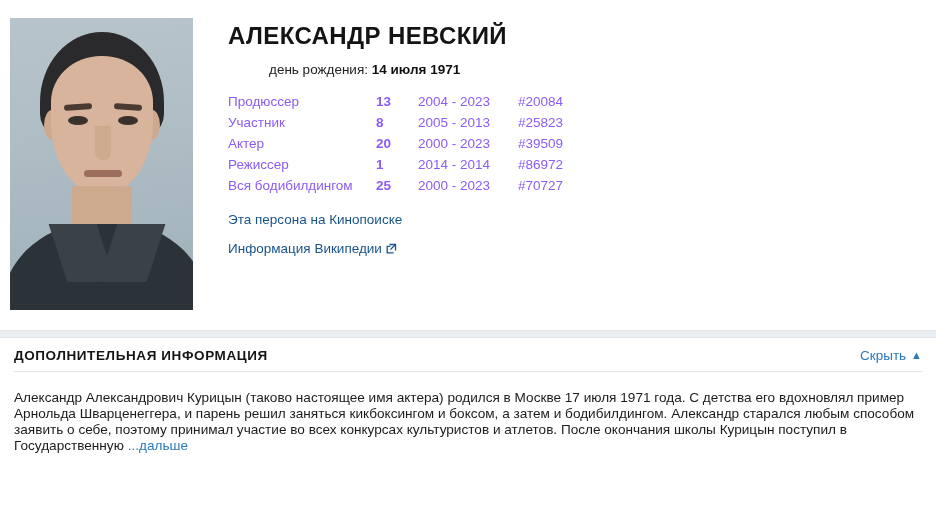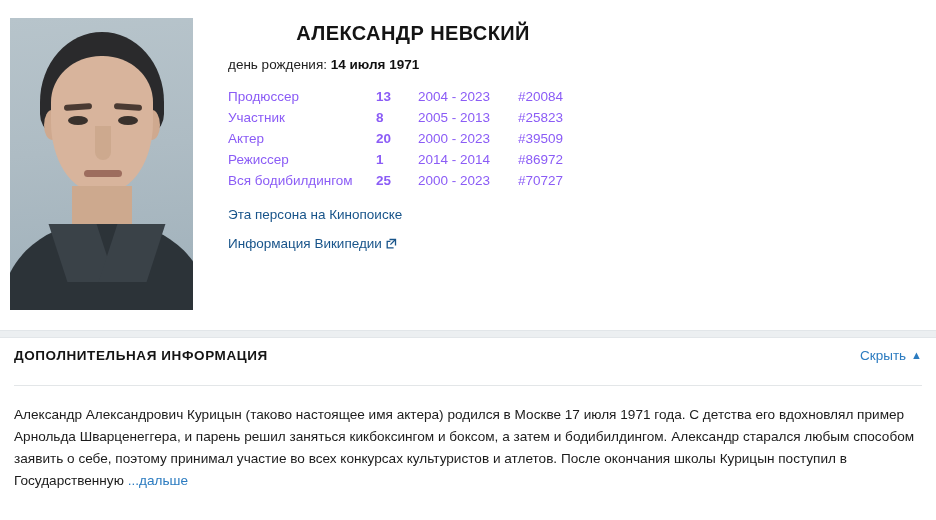--- a/index.html
+++ b/index.html
@@ -132,33 +132,32 @@
     background: #3a4248;
   }
   .portrait .collar-l { left: 48px; transform: skewX(18deg); }
   .portrait .collar-r { left: 98px; transform: skewX(-18deg); }
 
   .info {
     padding-left: 35px;
     padding-top: 4px;
   }
   .person-name {
-    font-size: 20px;
+    font-size: 24px;
     font-weight: bold;
     letter-spacing: 0.4px;
     color: #141414;
     margin: 0 0 12px 0;
-    text-align: center;
   }
   .birth-line {
     font-size: 13.5px;
     color: #222;
     margin-bottom: 14px;
   }
-  .birth-line .b-label { color: #222; }
+  .birth-line .b-label { color: #222; margin-left: 41px; }
   .birth-line .b-value { font-weight: bold; color: #111; }
 
   table.roles {
     border-collapse: collapse;
     font-size: 13.5px;
     color: #8b5cf6;
     margin-bottom: 14px;
   }
   table.roles td {
     padding: 3px 0;
@@ -204,21 +203,21 @@
     left: 0;
     top: 348px;
     width: 936px;
     padding: 0 14px;
     box-sizing: border-box;
   }
   .addinfo-head {
     display: flex;
     align-items: flex-end;
     justify-content: space-between;
-    padding-bottom: 22px;
+    padding-bottom: 8px;
     border-bottom: 1px solid #e3e6e8;
   }
   .addinfo-title {
     font-size: 13.5px;
     font-weight: bold;
     letter-spacing: 0.6px;
     color: #141414;
   }
   .collapse-link {
     font-size: 13.5px;
@@ -228,21 +227,21 @@
   }
   .caret-up {
     display: inline-block;
     margin-left: 5px;
     font-size: 11px;
     vertical-align: 1px;
   }
   .bio {
     margin-top: 18px;
     font-size: 13.6px;
-    line-height: 22px;
+    line-height: 16px;
     color: #1b1b1b;
     text-align: left;
   }
   .bio .more {
     color: #2b7bc0;
     cursor: pointer;
   }
 </style>
 </head>
 <body>

